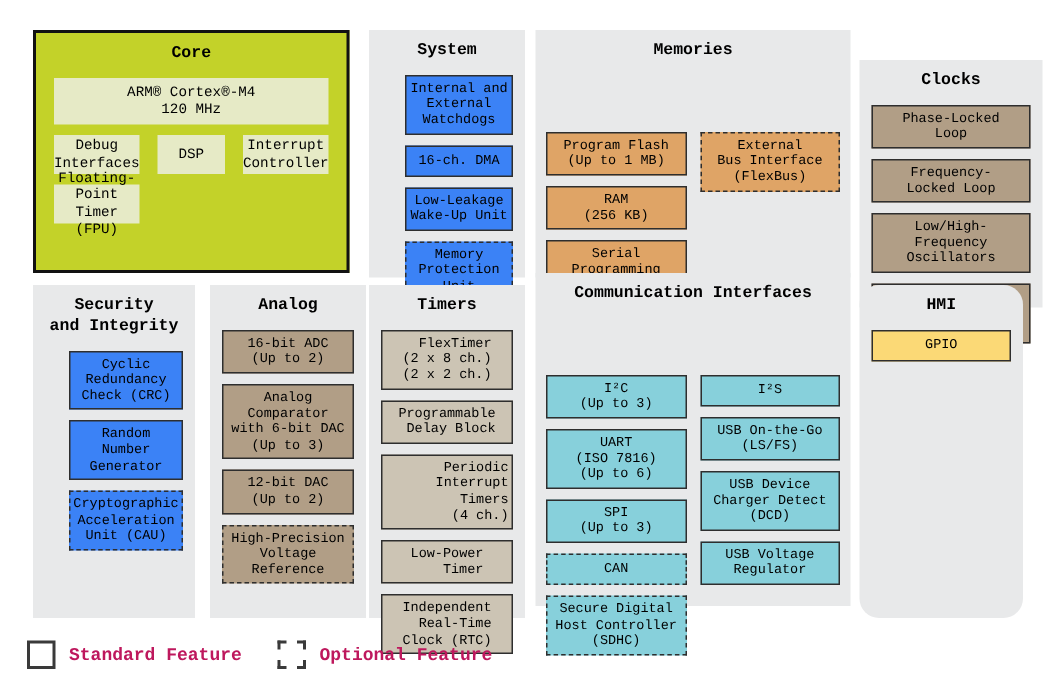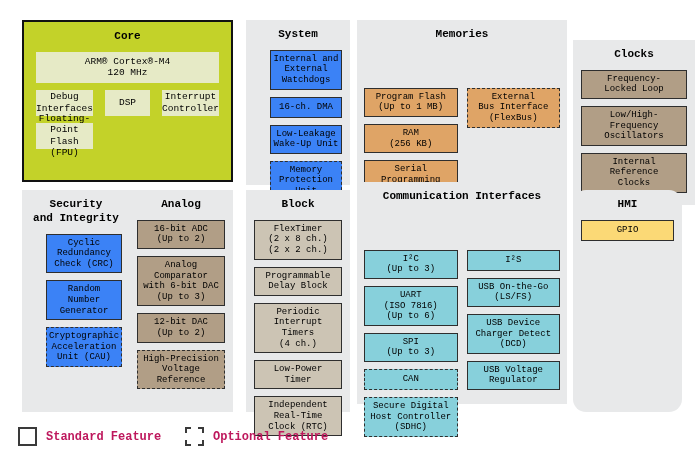--- a/index.html
+++ b/index.html
@@ -21,21 +21,21 @@
   .block {
     border:1.4px solid #2e2e2e; box-sizing:border-box;
     font-size:9px; line-height:1.18; text-align:center; white-space:pre-line;
     display:flex; align-items:center; justify-content:center;
     padding:3px 2px; min-height:21px; color:#000;
   }
   .block.dashed { border-style:dashed; }
   .fill-gray   { background:#3b82f6;margin-left:16px; }
   .fill-orange { background:#dfa466; }
   .fill-tan    { background:#b19e86; }
-  .fill-beige  { background:#ccc4b4; }
+  .fill-beige  { background:#ccc4b4;text-align:right; }
   .fill-cyan   { background:#87d0db; }
   .fill-yellow { background:#fbd976; }
 
   
   .core-panel {
     position:absolute; left:22px; top:20px; width:211px; height:162px;
     background:#c3d229; border:2px solid #121212; box-sizing:border-box;
     padding:8px 12px;
   }
   .core-cpu {
@@ -48,21 +48,21 @@
     background:#e6eac6; height:26px;
     display:flex; align-items:center; justify-content:center;
     font-size:9.5px; line-height:1.2; text-align:center; white-space:pre-line;
   }
 
   
   .p-system   { left:246px; top:20px;  width:104px; height:165px; }
   .p-memories { left:357px; top:20px;  width:210px; height:165px; }
   .p-clocks   { left:573px; top:20px;  width:122px; height:165px;margin-top:20px; }
   .p-security { left:22px;  top:190px; width:108px; height:222px; }
-  .p-analog   { left:129px; top:190px; width:104px; height:222px; }
+  .p-analog   { left:140px; top:190px; width:104px; height:222px; }
   .p-timers   { left:246px; top:190px; width:104px; height:222px; }
   .p-comm     { left:357px; top:182px; width:210px; height:222px; }
   .p-hmi      { left:573px; top:190px; width:109px; height:222px;border-radius:13px; }
 
   
   .legend-item {
     position:absolute; top:427px; display:flex; align-items:center; gap:9px;
     font-size:12px; font-weight:bold; color:#be185d;
   }
   .legend-standard { left:18px; }
@@ -82,21 +82,21 @@
     <div class="panel-title">Core</div>
     <div class="core-cpu">ARM® Cortex®-M4
 120 MHz</div>
     <div class="core-grid">
       <div class="core-cell">Debug
 Interfaces</div>
       <div class="core-cell">DSP</div>
       <div class="core-cell">Interrupt
 Controller</div>
       <div class="core-cell">Floating-Point
-Flash (FPU)</div>
+Timer (FPU)</div>
     </div>
   </div>
 
   <div class="panel p-system">
     <div class="panel-title">System</div>
     <div class="blocks">
       <div class="block fill-gray">Internal and
 External
 Watchdogs</div>
       <div class="block fill-gray">16-ch. DMA</div>
@@ -125,20 +125,22 @@
         <div class="block fill-orange dashed">External
 Bus Interface
 (FlexBus)</div>
       </div>
     </div>
   </div>
 
   <div class="panel p-clocks">
     <div class="panel-title">Clocks</div>
     <div class="blocks">
+      <div class="block fill-tan">Phase-Locked
+Loop</div>
       <div class="block fill-tan">Frequency-
 Locked Loop</div>
       <div class="block fill-tan">Low/High-
 Frequency
 Oscillators</div>
       <div class="block fill-tan">Internal
 Reference
 Clocks</div>
     </div>
   </div>
@@ -168,21 +170,21 @@
 with 6-bit DAC
 (Up to 3)</div>
       <div class="block fill-tan">12-bit DAC
 (Up to 2)</div>
       <div class="block fill-tan dashed">High-Precision
 Voltage Reference</div>
     </div>
   </div>
 
   <div class="panel p-timers">
-    <div class="panel-title">Block</div>
+    <div class="panel-title">Timers</div>
     <div class="blocks">
       <div class="block fill-beige">FlexTimer
 (2 x 8 ch.)
 (2 x 2 ch.)</div>
       <div class="block fill-beige">Programmable
 Delay Block</div>
       <div class="block fill-beige">Periodic
 Interrupt Timers
 (4 ch.)</div>
       <div class="block fill-beige">Low-Power

